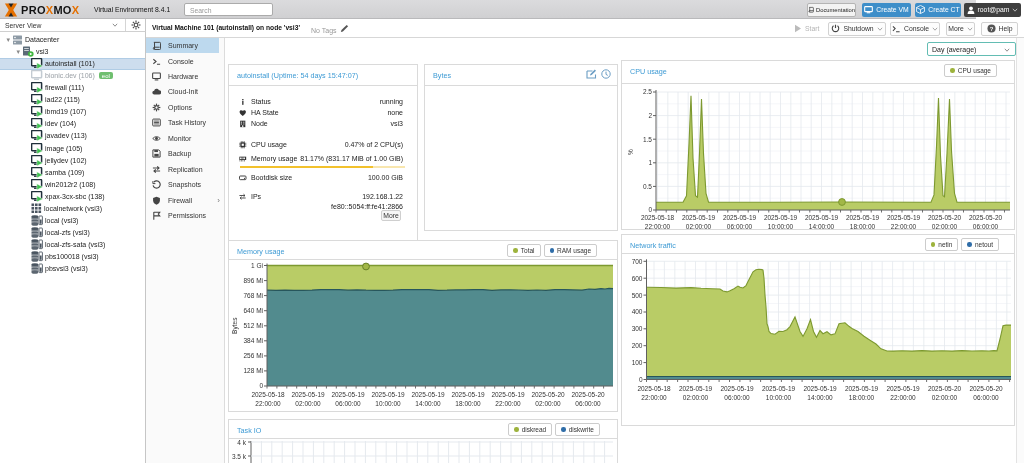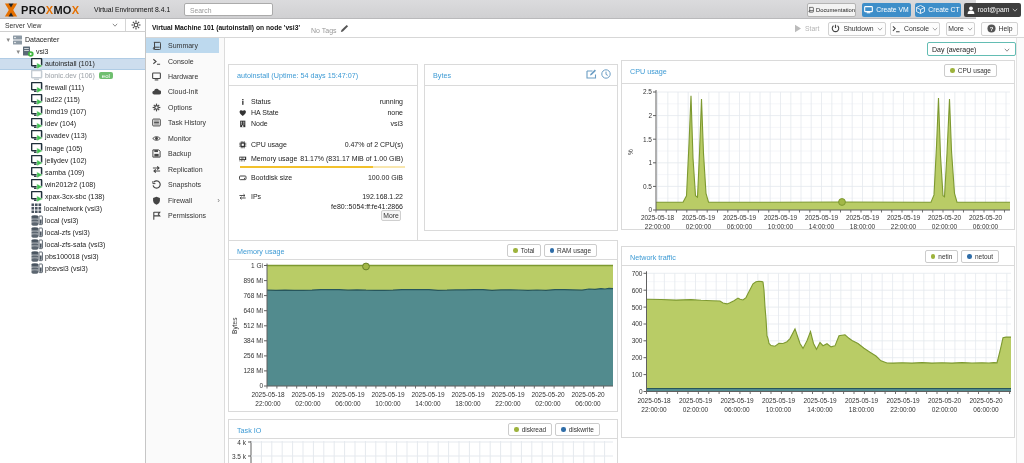--- a/index.html
+++ b/index.html
@@ -923,21 +923,21 @@
 <text x="279.0" y="136.5" font-size="6.5" fill="#333" text-anchor="middle">2025-05-19</text>
 <text x="279.0" y="146" font-size="6.5" fill="#333" text-anchor="middle">22:00:00</text>
 <text x="319.0" y="136.5" font-size="6.5" fill="#333" text-anchor="middle">2025-05-20</text>
 <text x="319.0" y="146" font-size="6.5" fill="#333" text-anchor="middle">02:00:00</text>
 <text x="359.0" y="136.5" font-size="6.5" fill="#333" text-anchor="middle">2025-05-20</text>
 <text x="359.0" y="146" font-size="6.5" fill="#333" text-anchor="middle">06:00:00</text>
 <circle cx="137" cy="6.5" r="3.4" fill="#a2b747" stroke="#6a822a" stroke-width="1"></circle>
 </svg></div>
   </div>
 
-  <div class="panel" style="left:396px;top:208px;width:394px;height:192px">
+  <div class="panel" style="left:396px;top:196px;width:394px;height:192px">
     <div class="ptitle">Network traffic</div>
     <div class="legwrap" style="right:15px">
         <span class="leg"><span class="dot" style="background:#9db33c"></span>netin</span>
         <span class="leg"><span class="dot" style="background:#2f6da8"></span>netout</span>
       </div>
     <div class="pbody" style="top:18px"><svg width="394" height="154" viewBox="0 0 394 154">
 <line x1="24.5" y1="7.3" x2="389" y2="7.3" stroke="#e5e9ee" stroke-width="0.8"></line>
 <line x1="24.5" y1="15.7" x2="389" y2="15.7" stroke="#f2f4f7" stroke-width="0.8"></line>
 <line x1="24.5" y1="24.2" x2="389" y2="24.2" stroke="#e5e9ee" stroke-width="0.8"></line>
 <line x1="24.5" y1="32.6" x2="389" y2="32.6" stroke="#f2f4f7" stroke-width="0.8"></line>

